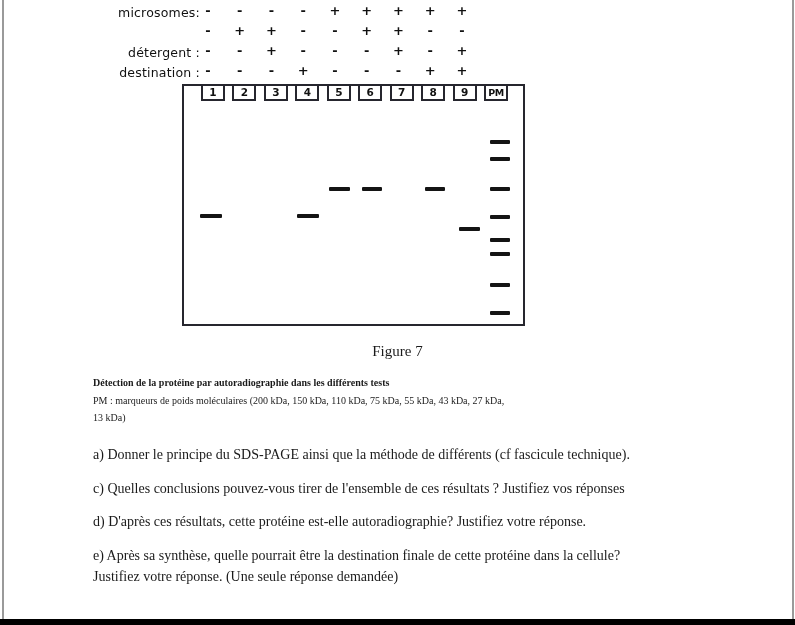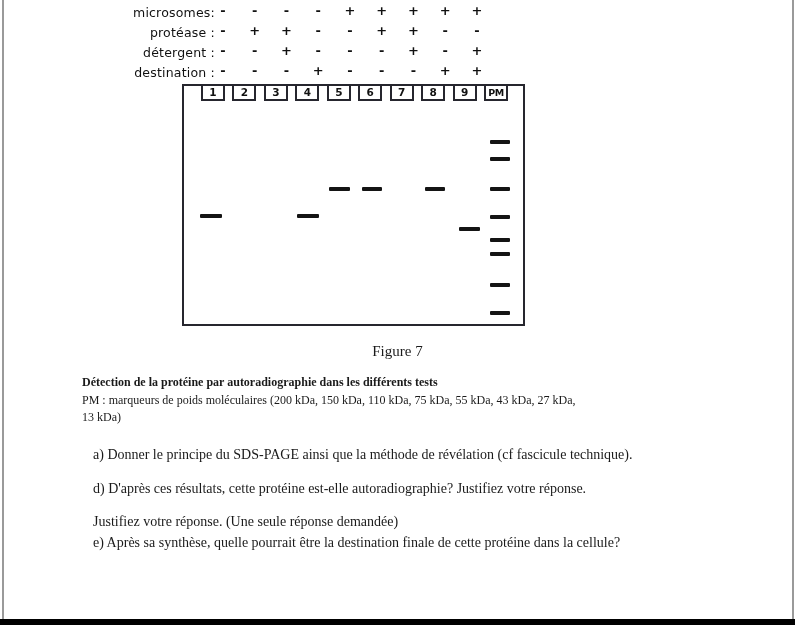--- a/index.html
+++ b/index.html
@@ -7,43 +7,43 @@
        font-family:"Liberation Serif", serif;color:#1a1a1a;}
   #page{position:relative;width:795px;height:625px;background:#fff;}
 
   
   .edge-line{position:absolute;top:0;bottom:0;width:2px;background:#9a9a9a;}
   #edge-left{left:2px;}
   #edge-right{left:792px;}
   #bottom-bar{position:absolute;left:0;right:0;top:619px;height:6px;background:#000;}
 
   
-  #conditions{position:absolute;left:15px;top:0;width:712px;height:84px;
+  #conditions{position:absolute;left:0;top:0;width:712px;height:84px;
               font-family:"DejaVu Sans", sans-serif;}
   .cond-row{position:absolute;left:0;width:560px;height:20px;}
   .cond-label{position:absolute;left:0;top:2px;width:200px;text-align:right;
               font-size:12.5px;letter-spacing:.2px;color:#111;}
   .cond-cell{position:absolute;top:0;width:32px;text-align:center;
              font-size:13px;font-weight:700;color:#111;}
 
   
   #gel{position:absolute;left:182px;top:84px;width:343px;height:242px;
        border:2px solid #26262e;box-sizing:border-box;background:#fff;}
   .well{position:absolute;top:-2px;width:24px;height:17px;border:2px solid #26262e;
         box-sizing:border-box;background:#fff;text-align:center;
         font-family:"DejaVu Sans", sans-serif;font-size:10.5px;font-weight:600;
         line-height:13px;color:#111;}
   .well.pm{font-size:9.5px;letter-spacing:-.5px;}
   .band{position:absolute;height:3.5px;background:#141414;border-radius:1px;}
 
   
   #figure-caption{position:absolute;left:0;top:343px;width:795px;text-align:center;
                   font-size:15px;}
-  #description{position:absolute;left:82px;top:374px;width:660px;
-               font-size:12px;line-height:17.5px;}
+  #description{position:absolute;left:93px;top:374px;width:660px;
+               font-size:10px;line-height:17.5px;}
   #description .desc-title{font-weight:700;}
   #questions{position:absolute;left:93px;top:444px;width:680px;font-size:14px;
              line-height:21px;}
   .question{margin:0 0 12.5px 0;}
 </style>
 </head>
 <body>
 
 <div id="page">
 
@@ -58,21 +58,20 @@
         <span class="cond-cell" style="left: 223.75px;">-</span>
         <span class="cond-cell" style="left: 255.5px;">-</span>
         <span class="cond-cell" style="left: 287.25px;">-</span>
         <span class="cond-cell" style="left: 319px;">+</span>
         <span class="cond-cell" style="left: 350.75px;">+</span>
         <span class="cond-cell" style="left: 382.5px;">+</span>
         <span class="cond-cell" style="left: 414.25px;">+</span>
         <span class="cond-cell" style="left: 446px;">+</span>
       </div>
       <div class="cond-row" style="top: 23px;">
-        <span class="cond-label">protéase :</span>
         <span class="cond-cell" style="left: 192px;">-</span>
         <span class="cond-cell" style="left: 223.75px;">+</span>
         <span class="cond-cell" style="left: 255.5px;">+</span>
         <span class="cond-cell" style="left: 287.25px;">-</span>
         <span class="cond-cell" style="left: 319px;">-</span>
         <span class="cond-cell" style="left: 350.75px;">+</span>
         <span class="cond-cell" style="left: 382.5px;">+</span>
         <span class="cond-cell" style="left: 414.25px;">-</span>
         <span class="cond-cell" style="left: 446px;">-</span>
       </div>
@@ -132,24 +131,27 @@
   <div id="figure-caption">Figure 7</div>
 
   <div id="description">
     <div class="desc-title">Détection de la protéine par autoradiographie dans les différents tests</div>
     <div>PM : marqueurs de poids moléculaires (200 kDa, 150 kDa, 110 kDa, 75 kDa, 55 kDa, 43 kDa, 27 kDa,</div>
     <div>13 kDa)</div>
   </div>
 
   <div id="questions">
       <div class="question">
-        <div>a) Donner le principe du SDS-PAGE ainsi que la méthode de révélation (cf fascicule technique).</div>
+        <div>a) Donner le principe du SDS-PAGE ainsi que la méthode de différents (cf fascicule technique).</div>
+      </div>
+      <div class="question">
+        <div>c) Quelles conclusions pouvez-vous tirer de l'ensemble de ces résultats ? Justifiez vos réponses</div>
       </div>
       <div class="question">
         <div>d) D'après ces résultats, cette protéine est-elle autoradiographie? Justifiez votre réponse.</div>
       </div>
       <div class="question">
+        <div>e) Après sa synthèse, quelle pourrait être la destination finale de cette protéine dans la cellule?</div>
         <div>Justifiez votre réponse. (Une seule réponse demandée)</div>
-        <div>e) Après sa synthèse, quelle pourrait être la destination finale de cette protéine dans la cellule?</div>
       </div>
     </div>
 
 </div>
 
 </body></html>

